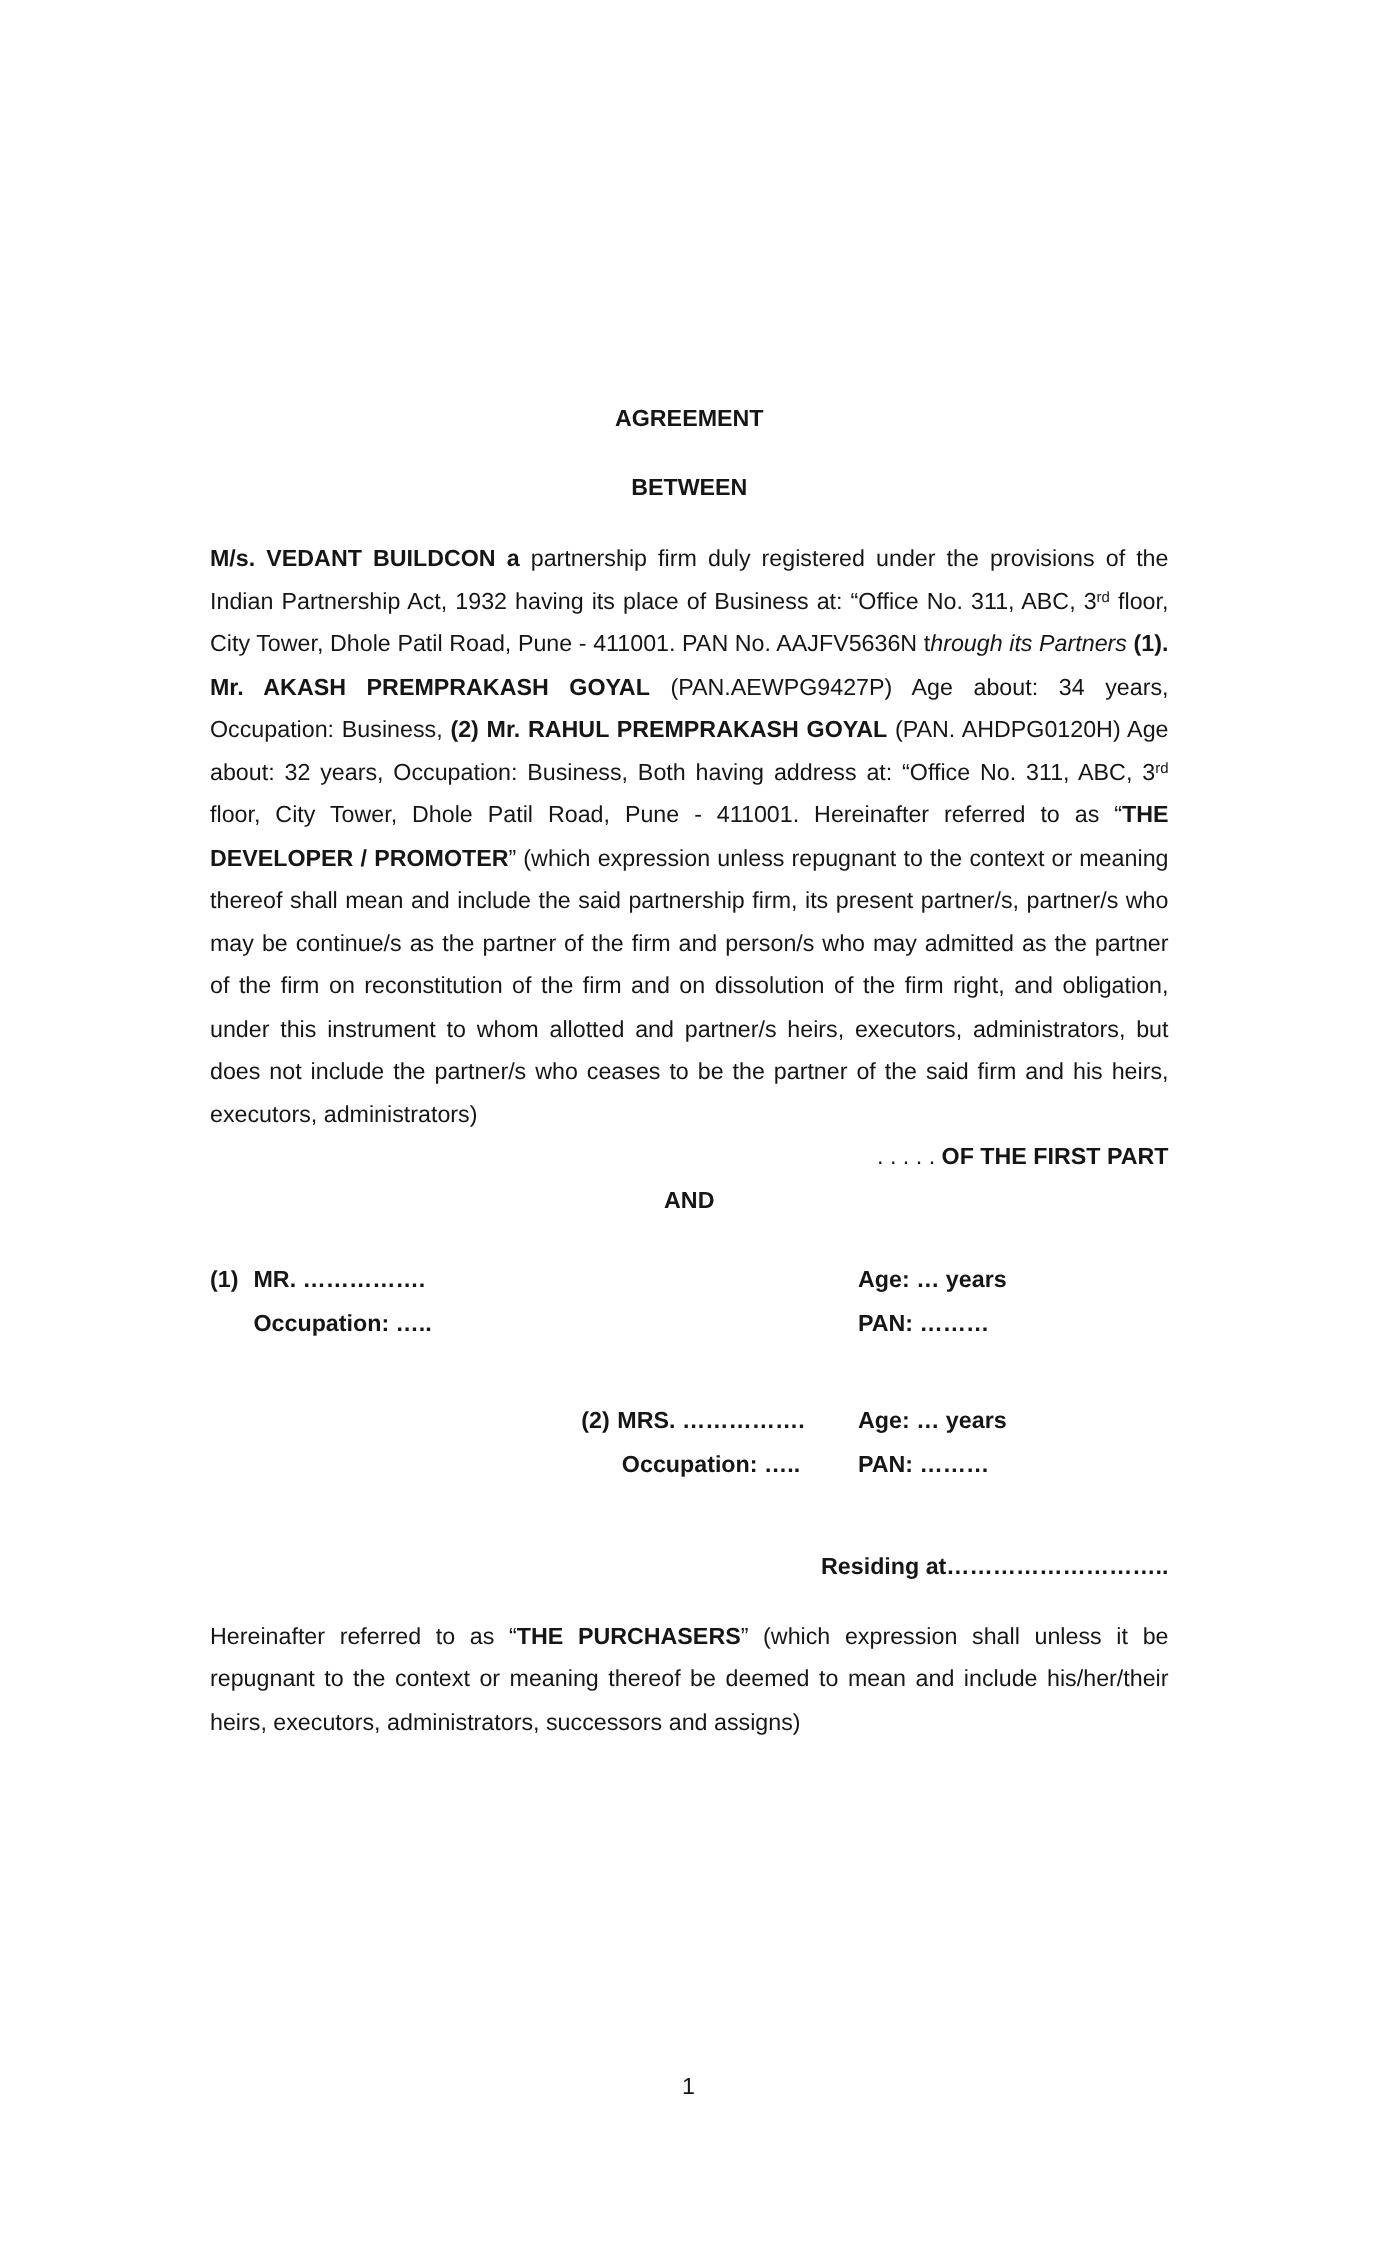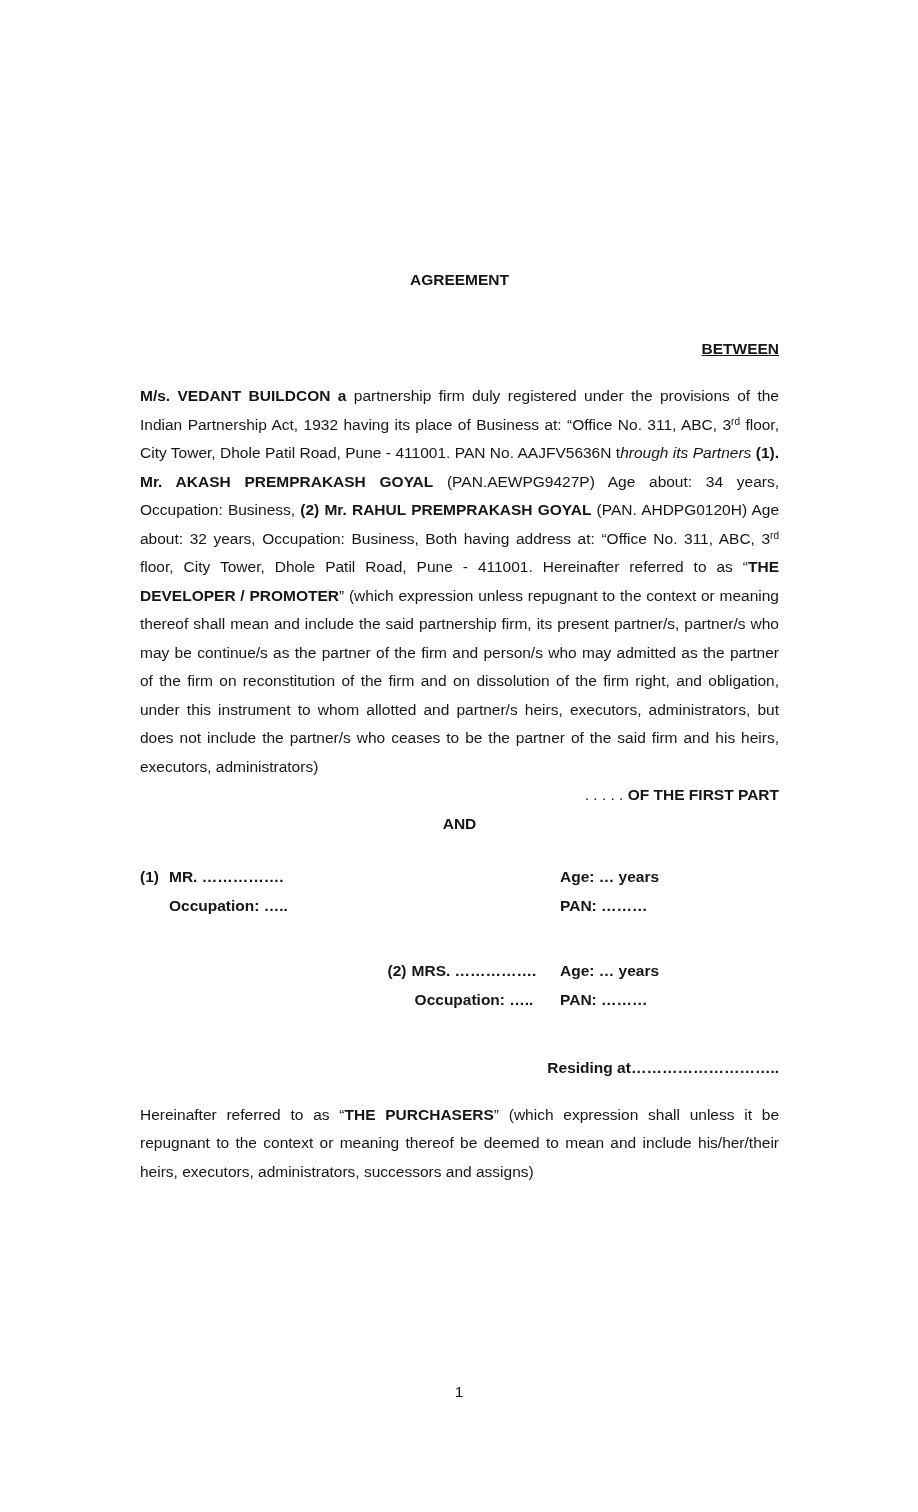--- a/index.html
+++ b/index.html
@@ -23,31 +23,31 @@
     top: 0;
     font-size: 15.5px;
     line-height: 28.5px;
   }
   .b   { font-weight: bold; }
   .i   { font-style: italic; }
   .sup { font-size: 10px; vertical-align: baseline; position: relative; top: -5px; line-height: 0; }
 
   .doc-title    { margin-top: 266px; font-weight: bold; text-align: center; }
   .opening-para { margin-top: 28px; text-align: justify; }
-  .between-head { margin-top: 40px; font-weight: bold; text-align: right; text-decoration: underline; }
+  .between-head { margin-top: 17px; font-weight: bold; text-align: center; }
   .developer-para { margin-top: 19px; text-align: justify; }
   .first-part-line { text-align: right; }
   .and-head     { font-weight: bold; text-align: center; }
 
   .party-block  { margin-top: 25px; position: relative; }
   .party-block.second { margin-top: 37px; text-align: center; }
   .party-row    { position: relative; height: 28.5px; font-weight: bold; }
   .party-num    { display: inline-block; width: 29px; }
   .party-indent { display: inline-block; width: 29px; }
-  .party-right  { position: absolute; left: 420px; top: 0; }
+  .party-right  { position: absolute; left: 432px; top: 0; }
 
   .residing-line { margin-top: 40px; font-weight: bold; text-align: right; }
   .purchasers-para { margin-top: 18px; text-align: justify; }
   .second-part-line { margin-top: 15.5px; text-align: right; }
 
   .page-number {
     position: absolute;
     left: 0; right: 0;
     top: 1378px;
     text-align: center;

